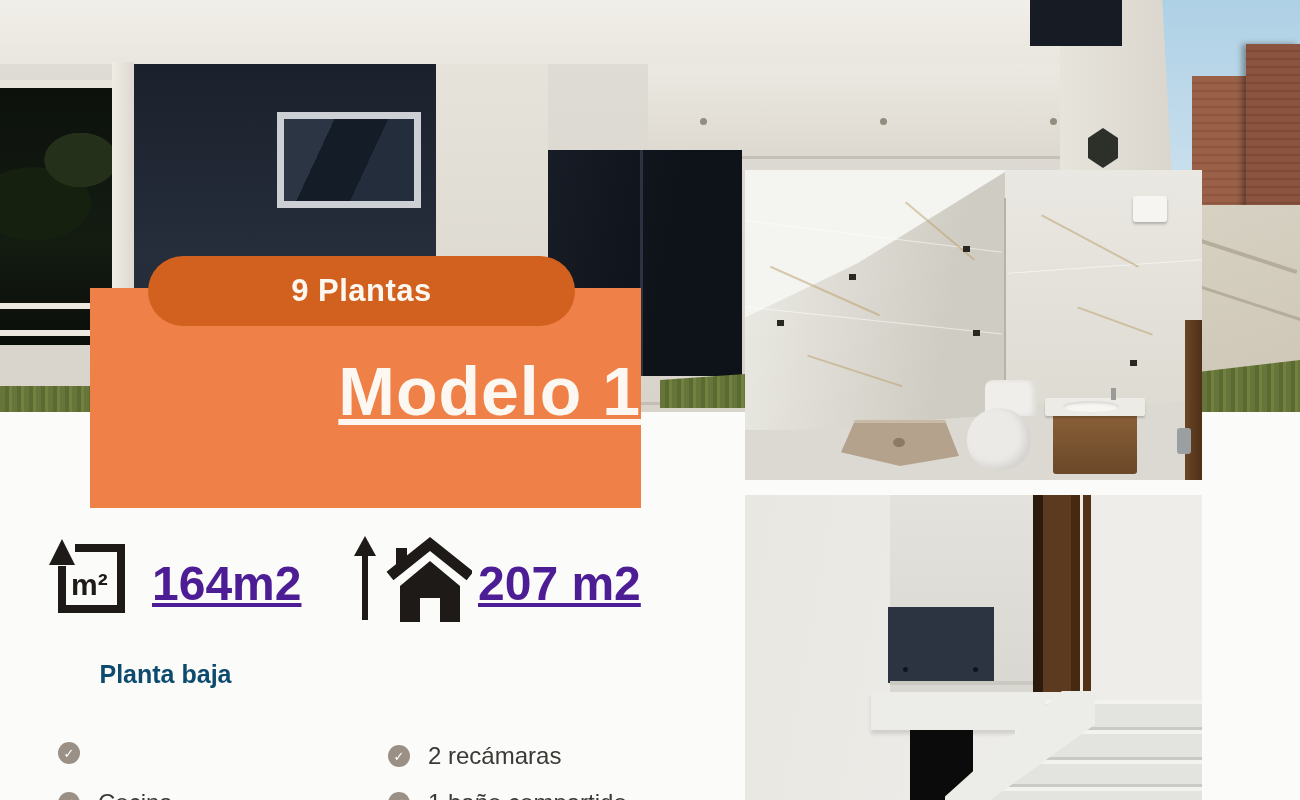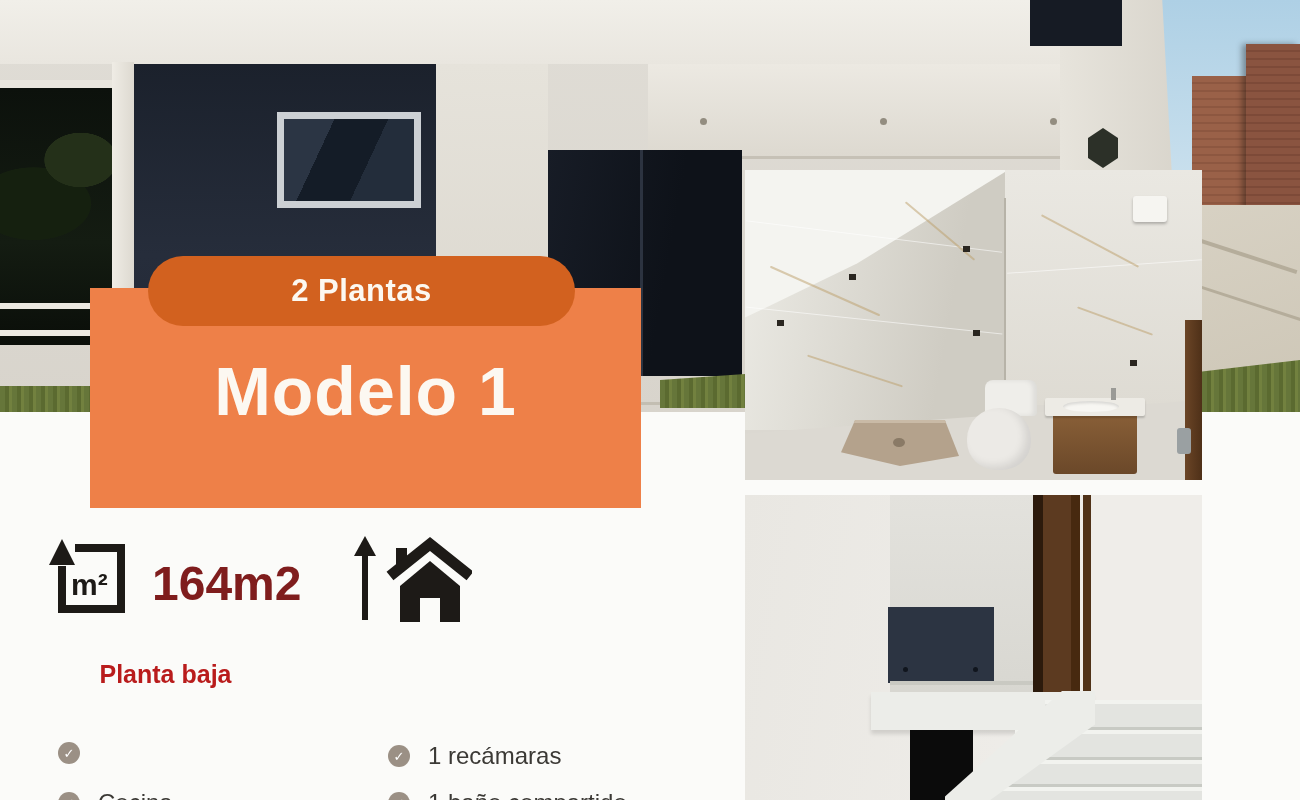--- a/index.html
+++ b/index.html
@@ -103,31 +103,31 @@
   .st-landing{position:absolute;left:126px;top:197px;width:222px;height:38px;background:#eceden;
     background:#ecede9;box-shadow:0 4px 4px rgba(0,0,0,.12);}
   .st-under{position:absolute;left:165px;top:235px;width:63px;height:70px;background:#0b0b0b;}
   .step{position:absolute;background:#e3e4e0;box-shadow:inset 0 4px 0 #f2f3ef,inset 0 -3px 0 #c8cac4;}
   .st-stringer{position:absolute;left:200px;top:196px;width:150px;height:120px;background:#eceden;
     background:#ecede9;clip-path:polygon(100% 0,100% 28%,20% 100%,0 100%,0 88%,78% 0);}
 
   
   .model-card{position:absolute;left:90px;top:288px;width:551px;height:220px;
     background:var(--card-orange,#ee8048);}
-  .model-title{position:absolute;left:90px;top:352px;width:551px;text-align:center;
-    color:var(--title-white,#fcf8f1);font-size:68px;font-weight:bold;letter-spacing:1px;}
+  .model-title{position:absolute;left:90px;top:352px;width:551px;text-align:right;
+    color:var(--title-white,#fcf8f1);font-size:68px;font-weight:bold;letter-spacing:1px;text-decoration:underline;}
   .floors-badge{position:absolute;left:148px;top:256px;width:427px;height:70px;
     background:var(--badge-orange,#d2611f);border-radius:36px;
     display:flex;align-items:center;justify-content:center;}
   .floors-badge span{color:var(--title-white,#fcf8f1);font-size:31px;font-weight:bold;letter-spacing:.5px;}
 
   
-  .num-text{position:absolute;color:#7f1d1d;font-size:48px;font-weight:bold;letter-spacing:0;}
+  .num-text{position:absolute;color:#4c1d95;font-size:48px;font-weight:bold;letter-spacing:0;text-decoration:underline;}
   .area-icon{position:absolute;}
-  .col-heading{position:absolute;color:#b91c1c;font-size:25px;font-weight:bold;}
+  .col-heading{position:absolute;color:#0c4a6e;font-size:25px;font-weight:bold;}
   .check-row{position:absolute;display:flex;align-items:center;gap:18px;}
   .check-circle{width:22px;height:22px;border-radius:50%;background:var(--check-circle,#9b9085);
     display:flex;align-items:center;justify-content:center;flex:0 0 auto;}
   .check-circle span{color:#fff;font-size:13px;font-weight:bold;line-height:1;}
   .check-label{color:#3b3935;font-size:24px;}
 </style>
 </head>
 <body>
 
 <div class="canvas">
@@ -207,59 +207,60 @@
     <div class="st-under"></div>
     <div class="step" style="left:300px;top:205px;width:157px;height:30px"></div>
     <div class="step" style="left:270px;top:235px;width:187px;height:30px"></div>
     <div class="step" style="left:245px;top:265px;width:212px;height:27px"></div>
     <div class="step" style="left:228px;top:292px;width:229px;height:18px"></div>
     <div class="st-stringer"></div>
   </div>
 
   <div class="model-card"></div>
   <div class="floors-badge">
-    <span>2 Plantas</span>
+    <span>9 Plantas</span>
   </div>
   <div class="model-title">Modelo 1</div>
 
   <svg class="area-icon" style="left:44px;top:536px" width="88" height="84" viewBox="0 0 88 84">
     <path d="M31 12 H77 V73 H18 V30" fill="none" stroke="#1d1a17" stroke-width="8"></path>
     <polygon points="18,3 5,29 31,29" fill="#1d1a17"></polygon>
     <text x="27" y="59" font-size="30" font-weight="bold" fill="#1d1a17" font-family="Liberation Sans, sans-serif">m²</text>
   </svg>
   <div class="num-text" style="left:152px;top:556px">164m2</div>
 
   <svg class="area-icon" style="left:350px;top:534px" width="122" height="90" viewBox="0 0 122 90">
     <line x1="15" y1="86" x2="15" y2="14" stroke="#1d1a17" stroke-width="6"></line>
     <polygon points="15,2 4,22 26,22" fill="#1d1a17"></polygon>
     <rect x="46" y="14" width="11" height="18" fill="#1d1a17"></rect>
     <polyline points="40,42 80,10 120,42" fill="none" stroke="#1d1a17" stroke-width="11"></polyline>
     <polygon points="50,52 80,27 110,52 110,88 50,88" fill="#1d1a17"></polygon>
     <rect x="70" y="64" width="20" height="24" fill="#fbfbf9"></rect>
   </svg>
+  <div class="num-text" style="left:478px;top:556px">207 m2</div>
 
   <div class="col-heading" style="left:88px;top:660px;width:155px;text-align:center">Planta baja</div>
 
   <div class="check-row" style="left:58px;top:742px">
     <div class="check-circle">
       <span>✓</span>
     </div>
   </div>
   <div class="check-row" style="left:58px;top:789px">
     <div class="check-circle">
       <span>✓</span>
     </div>
     <div class="check-label">Cocina</div>
   </div>
 
   <div class="check-row" style="left:388px;top:742px">
     <div class="check-circle">
       <span>✓</span>
     </div>
-    <div class="check-label">1 recámaras</div>
+    <div class="check-label">2 recámaras</div>
   </div>
   <div class="check-row" style="left:388px;top:789px">
     <div class="check-circle">
       <span>✓</span>
     </div>
     <div class="check-label">1 baño compartido</div>
   </div>
 
 </div>
 

